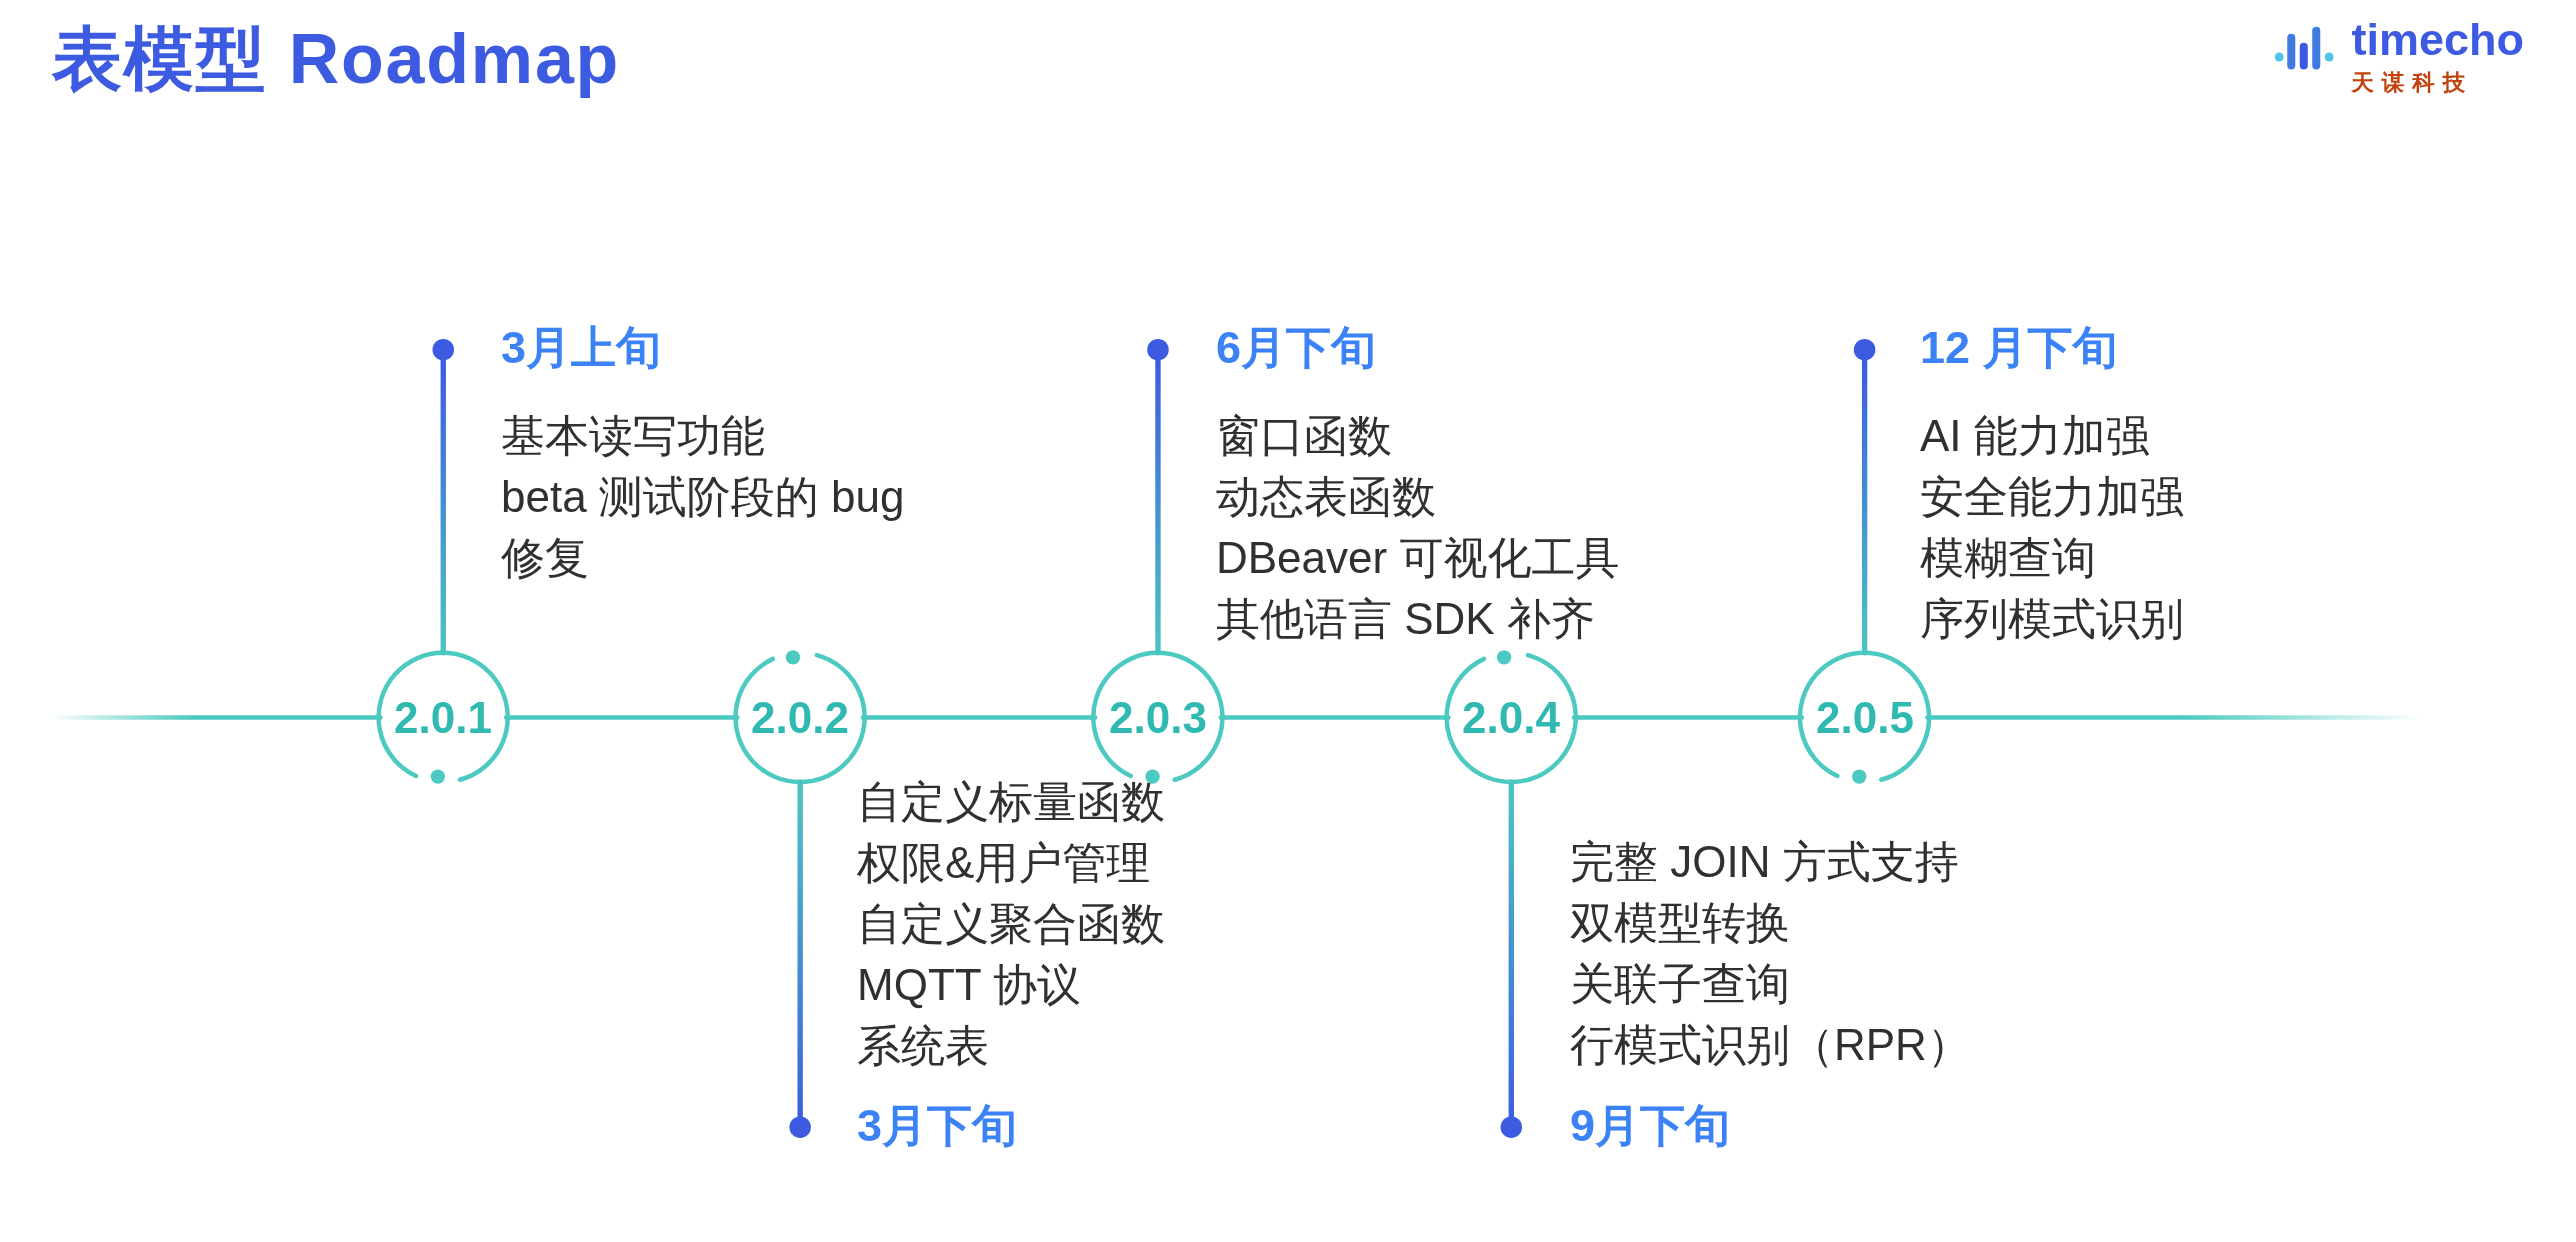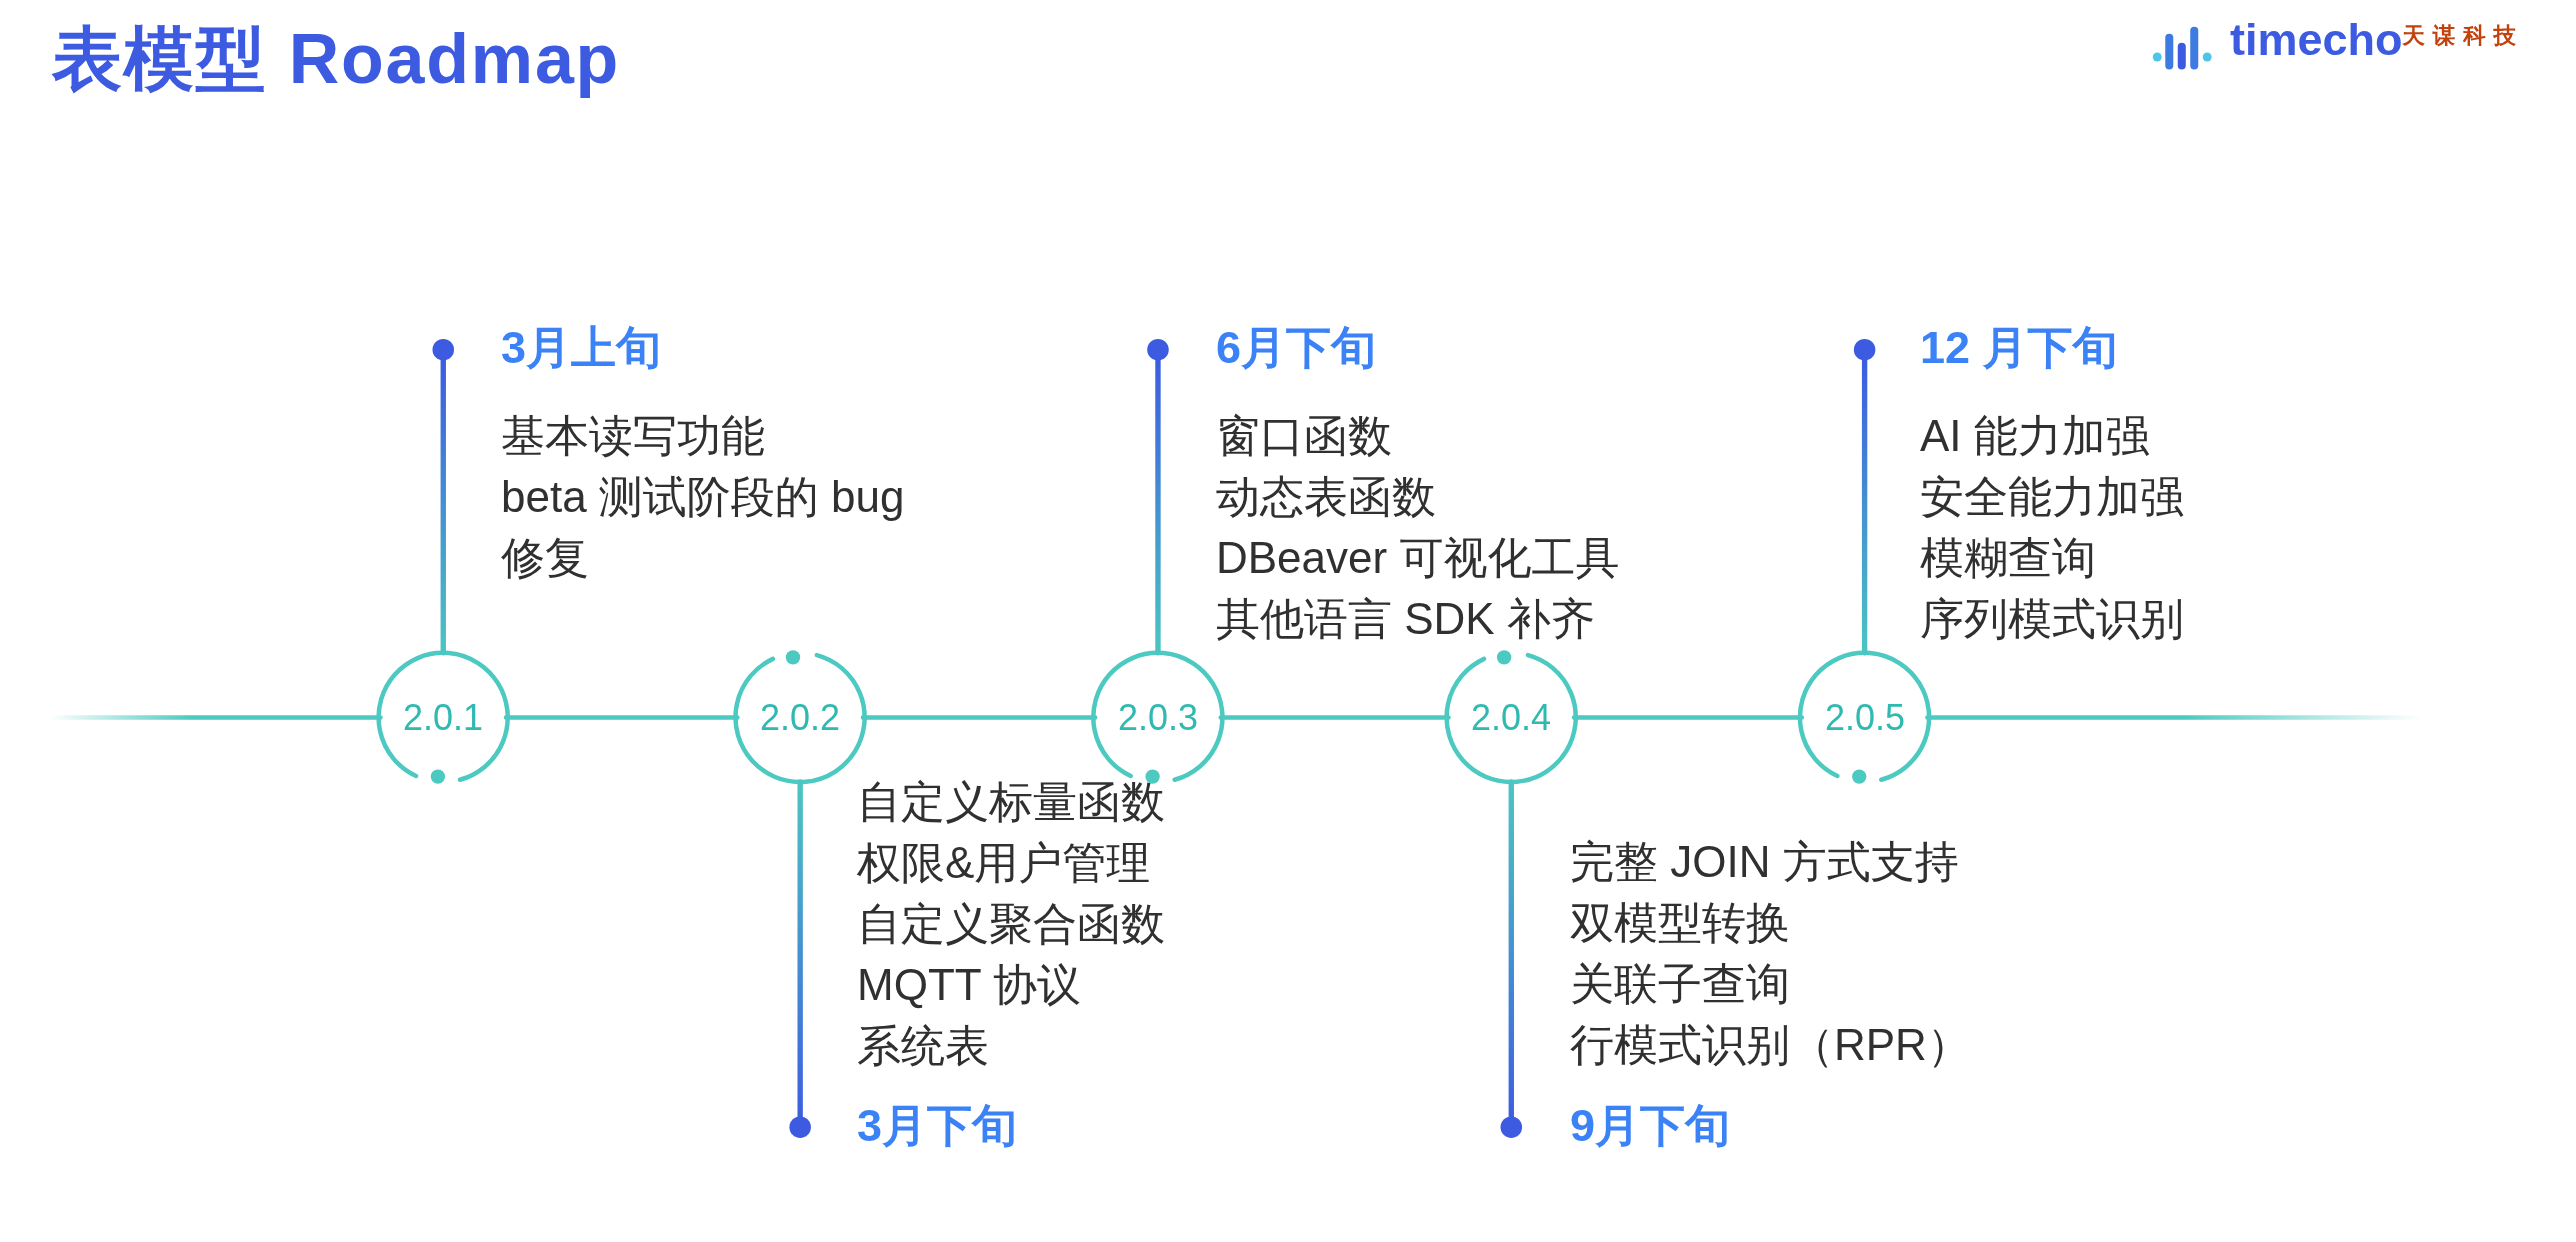--- a/index.html
+++ b/index.html
@@ -6,29 +6,29 @@
   body{
     width:2576px;height:1242px;position:relative;background:#ffffff;
     font-family:"Liberation Sans", sans-serif;overflow:hidden;
   }
   .page-title{
     position:absolute;left:52px;top:12.6px;margin:0;
     font-size:70px;font-weight:700;color:#3d5be1;letter-spacing:1.8px;
   }
   
   .logo{position:absolute;right:52px;top:16px;display:flex;align-items:flex-start;gap:12.6px;}
-  .logo-text{display:flex;flex-direction:row;align-items:flex-start;}
+  .logo-text{display:flex;flex-direction:column;align-items:flex-start;}
   .logo-wordmark{font-size:45px;font-weight:700;color:#3d5be1;line-height:1.05;}
   .logo-subtitle{font-size:22.4px;font-weight:700;color:#c2410c;letter-spacing:8px;margin-top:3.6px;text-align:center;}
   
   .timeline{position:absolute;left:0;top:0;}
   
   .version-badge{
     position:absolute;transform:translate(-50%,-50%);
-    font-size:36px;font-weight:400;color:#2fb9b0;white-space:nowrap;
+    font-size:44px;font-weight:700;color:#2fb9b0;white-space:nowrap;
   }
   
   .milestone-date{
     position:absolute;font-size:45px;font-weight:700;color:#3b82f6;
     line-height:50px;white-space:nowrap;
   }
   .milestone-items{
     position:absolute;margin:0;padding:0;list-style:none;
     font-size:44px;color:#303030;line-height:61px;
   }

